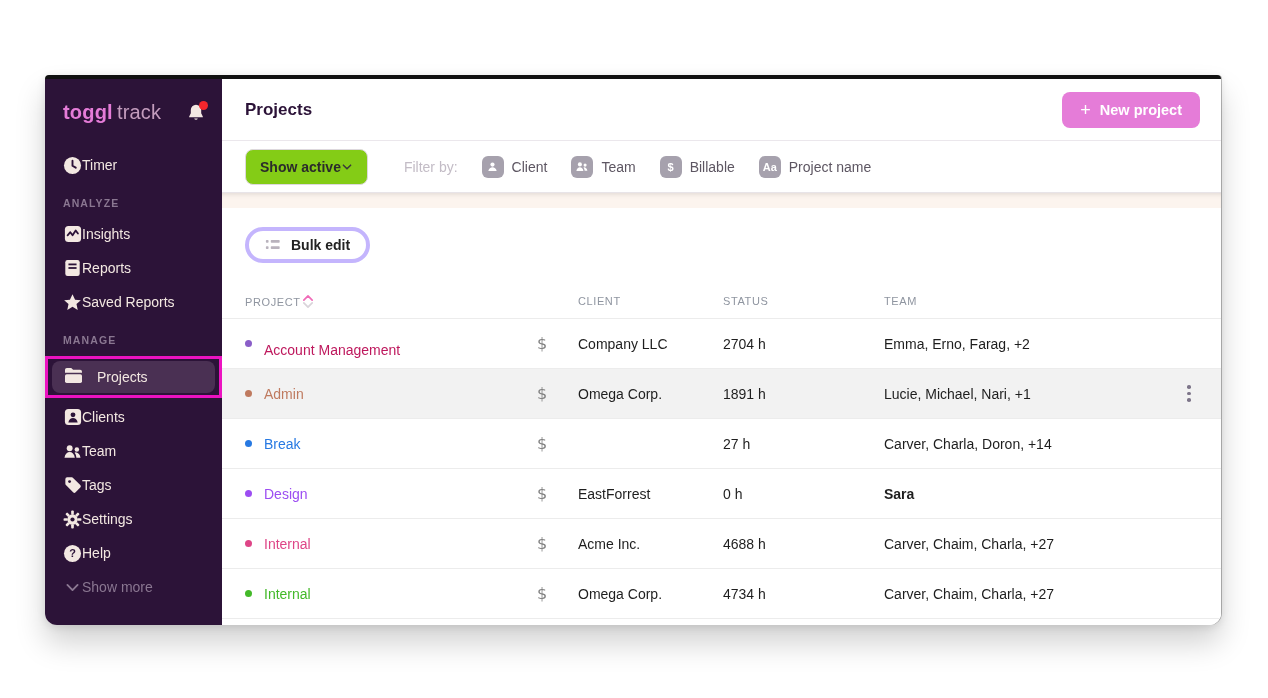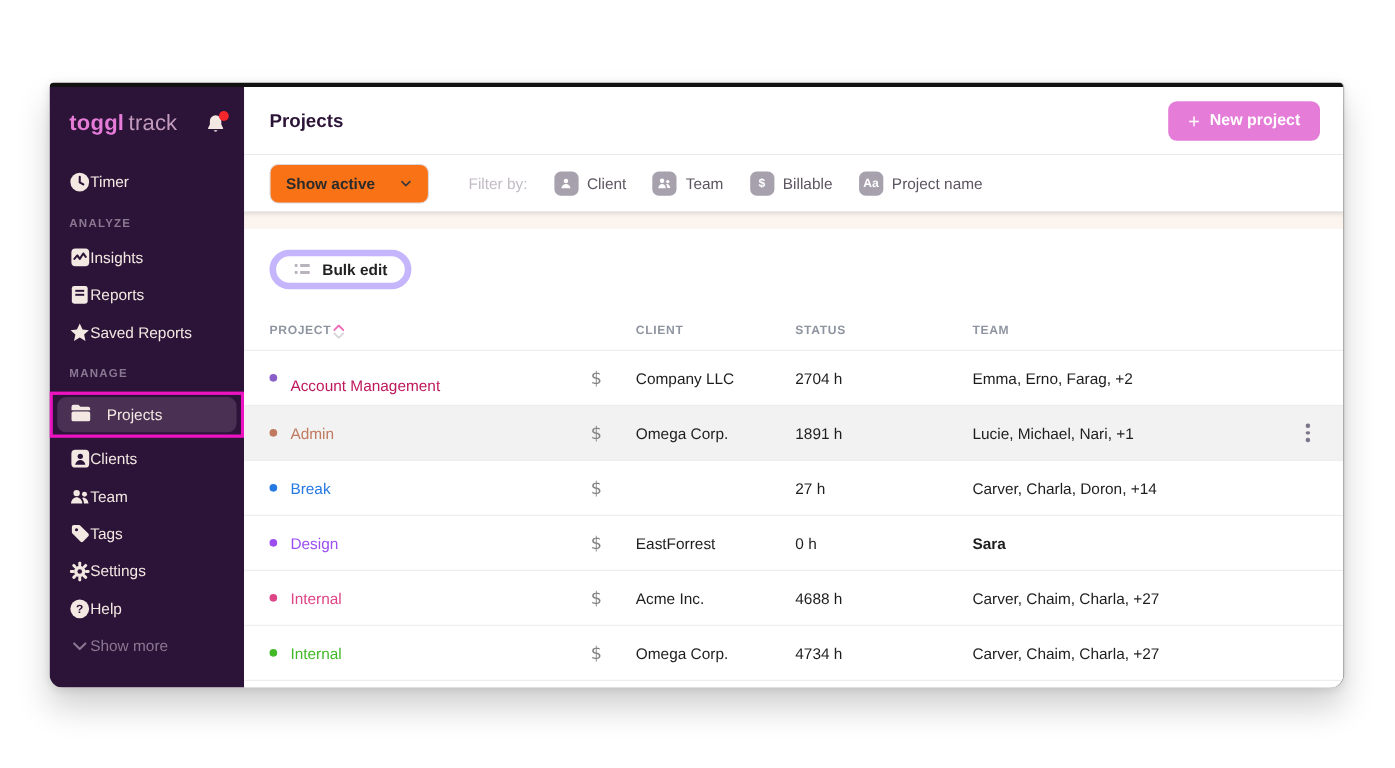--- a/index.html
+++ b/index.html
@@ -34,34 +34,34 @@
 
   
   .main { flex:1; display:flex; flex-direction:column; min-width:0; }
 
   .page-header { height:62px; display:flex; align-items:center; justify-content:space-between; padding:0 21px 0 23px; border-bottom:1px solid #ebe7ec; background:#fff; }
   .page-title { font-size:17px; font-weight:700; color:#2c1338; }
   .new-project-btn { background:#e57cd8; color:#ffffff; border:none; border-radius:8px; height:36px; padding:0 18px; font-size:14.5px; font-weight:600; display:flex; align-items:center; gap:9px; cursor:pointer; font-family:"Liberation Sans",sans-serif; }
   .new-project-btn .plus { font-size:18px; font-weight:400; line-height:1; }
 
   .filter-bar { height:52px; display:flex; align-items:center; padding:0 23px; gap:10px; background:#fff; border-bottom:1px solid #e8e4e8; }
-  .show-active-btn { display:flex; align-items:center; gap:22px; border:1px solid #ddd8dd; border-radius:8px; background:#f97316; height:36px; padding:0 14px; font-size:14px; font-weight:600; color:#2b2b2b; cursor:pointer; font-family:"Liberation Sans",sans-serif; }
+  .show-active-btn { display:flex; align-items:center; gap:0; border:1px solid #ddd8dd; border-radius:8px; background:#84cc16; height:36px; padding:0 14px; font-size:14px; font-weight:600; color:#2b2b2b; cursor:pointer; font-family:"Liberation Sans",sans-serif; }
   .filter-by { margin-left:26px; color:#c3bcc6; font-size:14px; }
   .chip { display:flex; align-items:center; gap:8px; margin-left:14px; cursor:pointer; }
   .chip-icon { width:22px; height:22px; border-radius:6px; background:#a6a1ad; color:#fff; display:flex; align-items:center; justify-content:center; font-size:11px; font-weight:700; }
   .chip-label { color:#5d5662; font-size:14px; }
 
   .cream-band { height:15px; background:#fcf4ee; box-shadow: inset 0 5px 5px -4px rgba(0,0,0,.12); }
 
   .content { flex:1; background:#fff; padding-top:19px; overflow:hidden; }
-  .bulk-edit-btn { margin-left:23px; display:flex; align-items:center; gap:10px; border:6px solid #c4b5fd; border-radius:18px; background:#fff; height:36px; padding:0 16px; font-size:14px; font-weight:600; color:#222; cursor:pointer; font-family:"Liberation Sans",sans-serif; }
+  .bulk-edit-btn { margin-left:23px; display:flex; align-items:center; gap:10px; border:4px solid #c4b5fd; border-radius:18px; background:#fff; height:36px; padding:0 16px; font-size:14px; font-weight:600; color:#222; cursor:pointer; font-family:"Liberation Sans",sans-serif; }
 
   .grid-row { display:grid; grid-template-columns:292px 41px 145px 161px 1fr 52px; align-items:center; padding-left:23px; }
   .table-head { margin-top:21px; height:35px; border-bottom:1px solid #ececec; }
-  .th { font-size:11px; font-weight:700; letter-spacing:.6px; color:#8f95a0; display:flex; align-items:flex-start; gap:2px; }
+  .th { font-size:11px; font-weight:400; letter-spacing:.6px; color:#8f95a0; display:flex; align-items:flex-end; gap:2px; }
   .sort-icon { display:flex; flex-direction:column; gap:1px; }
 
   .table-row { height:50px; border-bottom:1px solid #ececec; background:#fff; }
   .table-row.highlighted { background:#f2f2f2; }
   .project-cell { display:flex; align-items:center; gap:12px; }
   .dot { width:7px; height:7px; border-radius:50%; flex:none; }
   .project-name { font-size:14px; }
   .dollar { color:#828282; font-size:16px; font-family:"DejaVu Sans",sans-serif; }
   .cell { font-size:14px; color:#1e1e1e; }
   .kebab { display:flex; flex-direction:column; gap:3px; align-items:center; justify-content:center; width:24px; height:24px; cursor:pointer; margin-left:8px; }

